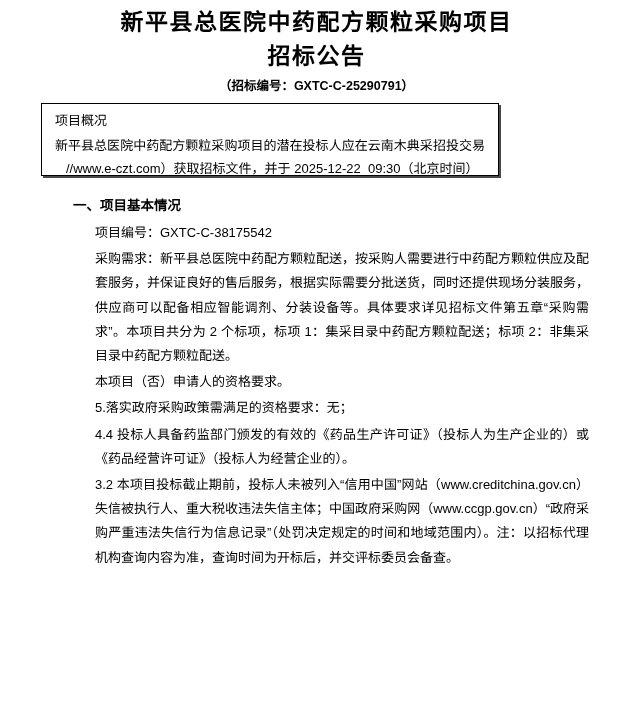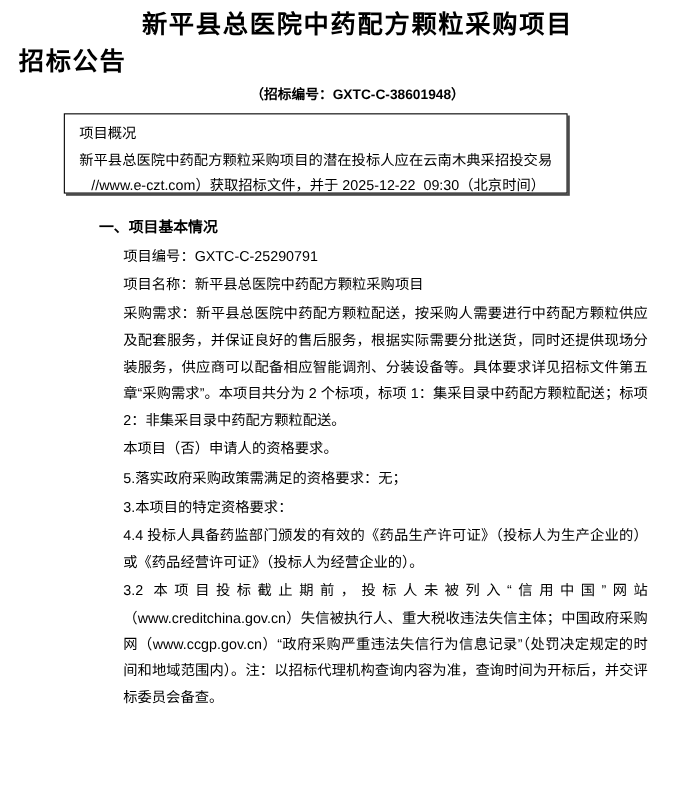--- a/index.html
+++ b/index.html
@@ -10,30 +10,30 @@
     overflow: hidden;
     color: #000;
     font-family: "Liberation Sans", "DejaVu Sans", sans-serif;
   }
   .page {
     width: 633px;
     height: 725px;
     padding-top: 7px;
     overflow: hidden;
     background: #fff;
-    padding-left: 17px;
   }
   .title-line1 {
     text-align: center;
     font-size: 23px;
     font-weight: bold;
     line-height: 31px;
     letter-spacing: 1.5px;
   }
   .title-line2 {
+    text-align: center;
     font-size: 23px;
     font-weight: bold;
     line-height: 31px;
     margin-top: 3px;
     letter-spacing: 1.5px;
   }
   .tender-no {
     text-align: center;
     font-size: 12.5px;
     font-weight: bold;
@@ -73,53 +73,52 @@
   }
   .content {
     margin-left: 73px;
     margin-right: 44px;
   }
   .section-heading {
     font-size: 13.5px;
     font-weight: bold;
     line-height: 25px;
     margin-top: 18px;
+    font-family: Liberation Mono, monospace;
   }
   .para {
     margin-left: 22px;
     font-size: 13px;
     line-height: 24.2px;
     text-align: justify;
     margin-top: 2px;
   }
   .para.gap { margin-top: 5px; }
 </style>
 </head>
 <body>
 
 <div class="page">
 
   <div class="title-line1">新平县总医院中药配方颗粒采购项目</div>
   <div class="title-line2">招标公告</div>
-  <div class="tender-no">（招标编号：GXTC-C-38601948）</div>
+  <div class="tender-no">（招标编号：GXTC-C-25290791）</div>
 
   <div class="overview-box">
     <div class="overview-heading">项目概况</div>
     <div class="overview-line1">新平县总医院中药配方颗粒采购项目的潜在投标人应在云南木典采招投交易网（网址：https:</div>
     <div class="overview-line2">//www.e-czt.com）获取招标文件，并于 2025-12-22  09:30（北京时间）前递交投标文件．</div>
   </div>
 
   <div class="content">
 
     <div class="section-heading">一、项目基本情况</div>
-    <div class="para">项目编号：GXTC-C-25290791</div>
-    <div class="para">项目名称：新平县总医院中药配方颗粒采购项目</div>
+    <div class="para">项目编号：GXTC-C-38175542</div>
     <div class="para">采购需求：新平县总医院中药配方颗粒配送，按采购人需要进行中药配方颗粒供应及配套服务，并保证良好的售后服务，根据实际需要分批送货，同时还提供现场分装服务，供应商可以配备相应智能调剂、分装设备等。具体要求详见招标文件第五章“采购需求”。本项目共分为 2 个标项，标项 1：集采目录中药配方颗粒配送；标项 2：非集采目录中药配方颗粒配送。</div>
     <div class="para">本项目（否）申请人的资格要求。</div>
 
     <div class="para">5.落实政府采购政策需满足的资格要求：无；</div>
-    <div class="para">3.本项目的特定资格要求：</div>
     <div class="para">4.4 投标人具备药监部门颁发的有效的《药品生产许可证》（投标人为生产企业的）或《药品经营许可证》（投标人为经营企业的）。</div>
     <div class="para">3.2 本项目投标截止期前，投标人未被列入“信用中国”网站（www.creditchina.gov.cn）失信被执行人、重大税收违法失信主体；中国政府采购网（www.ccgp.gov.cn）“政府采购严重违法失信行为信息记录”（处罚决定规定的时间和地域范围内）。注：以招标代理机构查询内容为准，查询时间为开标后，并交评标委员会备查。</div>
 
   </div>
 
 </div>
 
 </body></html>

